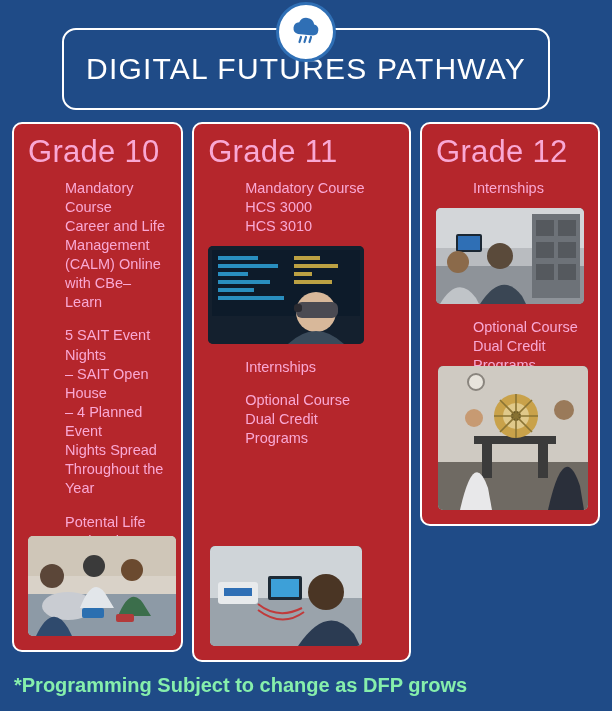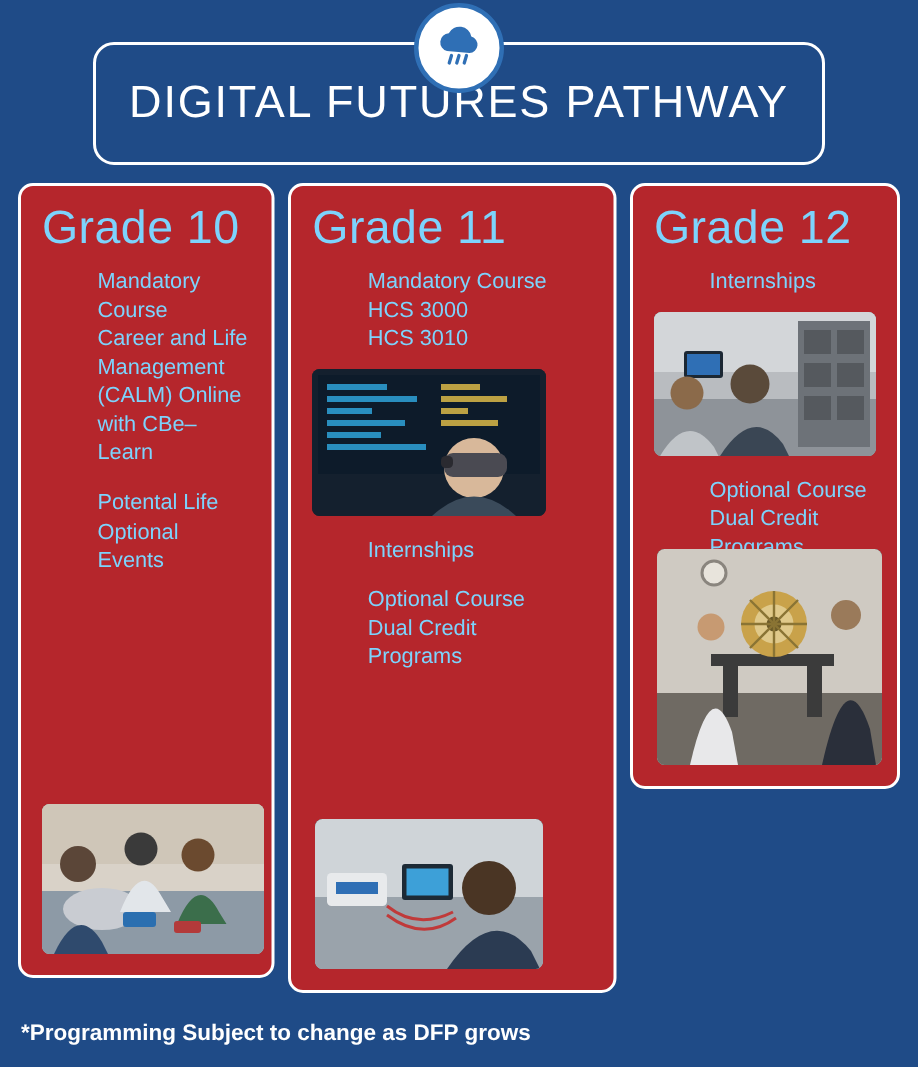--- a/index.html
+++ b/index.html
@@ -66,21 +66,21 @@
     height: 540px;
     display: flex;
     gap: 9px;
   }
   .col {
     background: #b5262c;
     border: 2px solid #ffffff;
     border-radius: 10px;
     padding: 10px 14px 14px 14px;
     box-sizing: border-box;
-    color: #7dd3fc;
+    color: #f9a8d4;
     position: relative;
   }
   .col-1 { width: 178px; height: 530px; }
   .col-2 { width: 228px; height: 540px; }
   .col-3 { width: 186px; height: 404px; }
 
   .col-title {
     font-size: 31px;
     line-height: 1.05;
     margin: 2px 0 10px 0;
@@ -110,22 +110,22 @@
   .p2 { width: 156px; height: 98px; margin: 4px 0 14px 0; }
   .p3 { width: 152px; height: 100px; position: absolute; left: 16px; bottom: 14px; }
   .p4 { width: 148px; height: 96px; margin: 2px 0 14px 0; }
   .p5 { width: 150px; height: 144px; position: absolute; left: 16px; bottom: 14px; }
 
   
   .footer {
     position: absolute;
     left: 14px;
     bottom: 14px;
-    color: #ffffff;
-    font-size: 15px;
+    color: #86efac;
+    font-size: 20px;
     font-weight: bold;
   }
 </style>
 </head>
 <body>
 
 <div class="header-wrap">
   <div class="header-box">
     <div class="header-title">DIGITAL FUTURES PATHWAY</div>
   </div>
@@ -143,20 +143,26 @@
 
 <div class="columns">
 
   <div class="col col-1">
     <div class="col-title">Grade 10</div>
     <div class="block">Mandatory Course
 Career and Life
 Management
 (CALM) Online
 with CBe–Learn</div>
+    <div class="block">5 SAIT Event Nights
+–  SAIT Open House
+–  4 Planned Event
+    Nights Spread
+    Throughout the
+    Year</div>
     <div class="block tight">Potental Life
 Optional Events</div>
 
     <div class="photo p1">
       <svg viewBox="0 0 148 100" preserveAspectRatio="none" aria-hidden="true">
         <rect width="148" height="100" fill="#d9d2c8"></rect>
         <rect x="0" y="0" width="148" height="40" fill="#cfc6b8"></rect>
         <rect x="0" y="58" width="148" height="42" fill="#8d9aa6"></rect>
         <ellipse cx="40" cy="70" rx="26" ry="14" fill="#c9ccd2"></ellipse>
         <circle cx="24" cy="40" r="12" fill="#5b4638"></circle>

